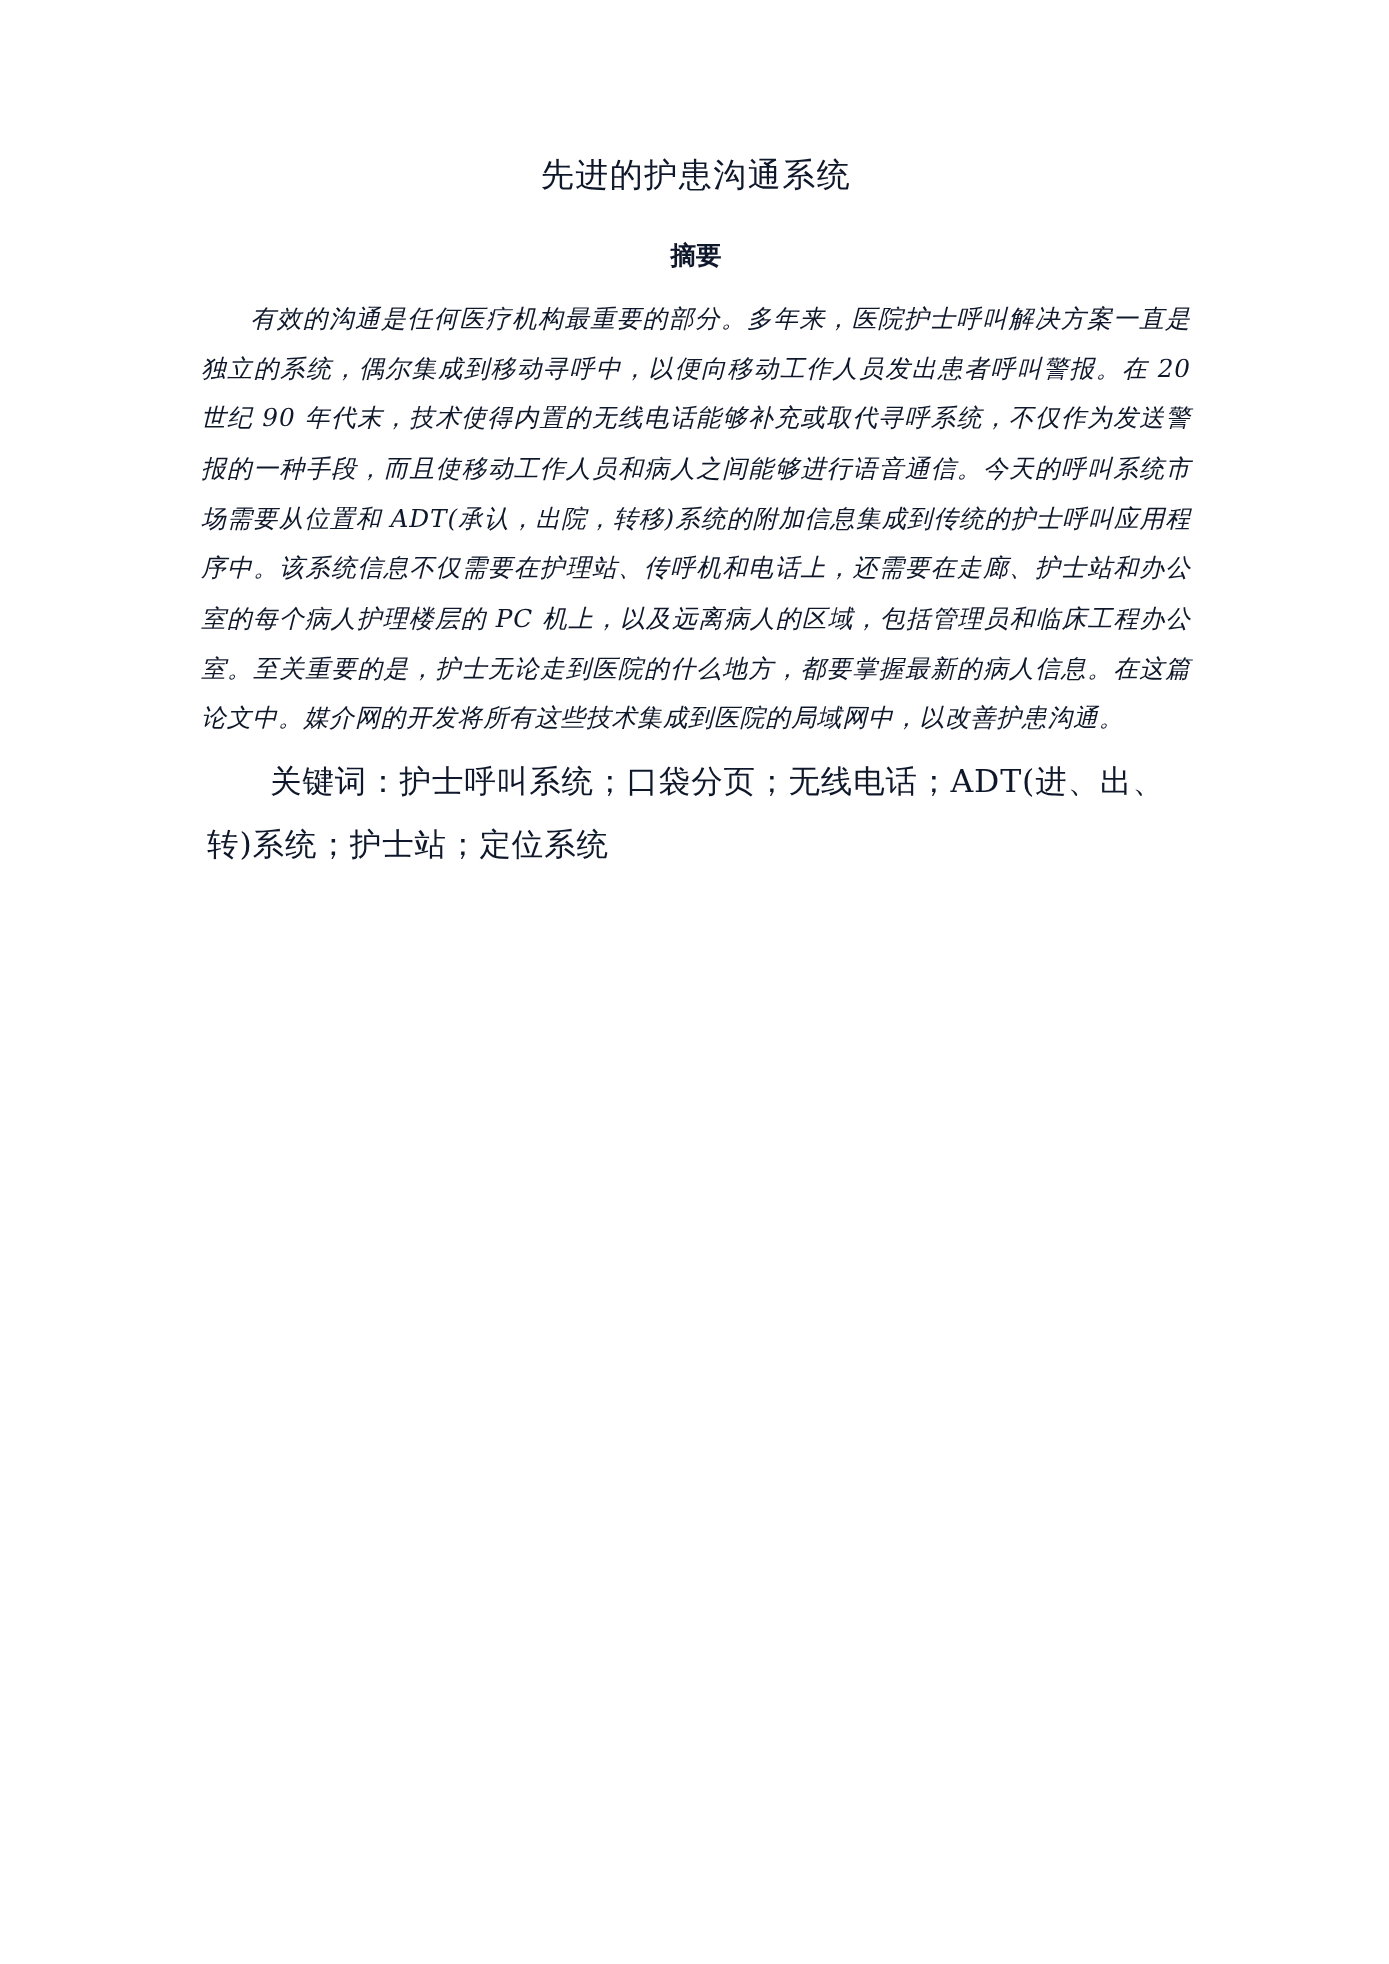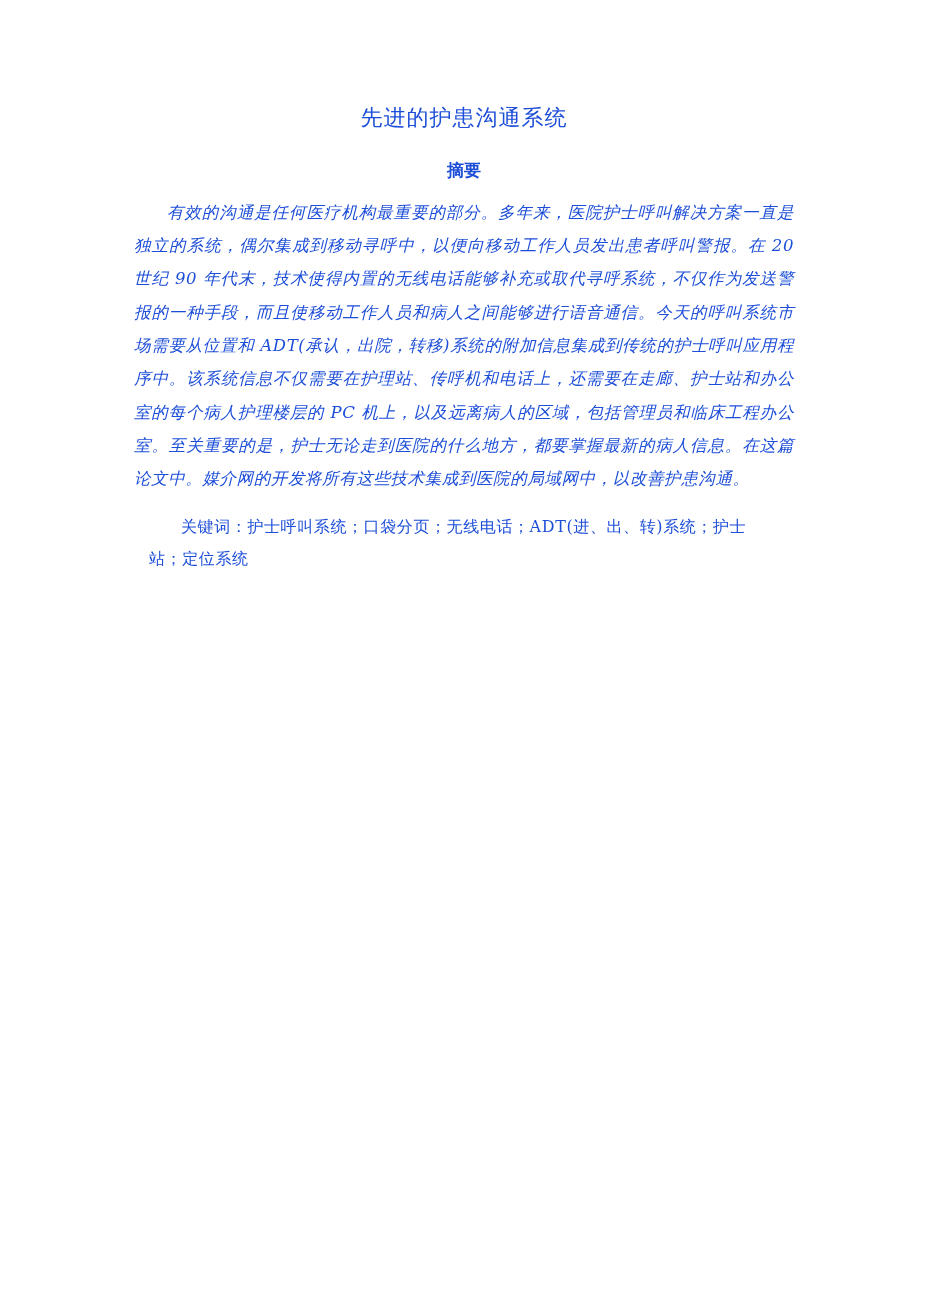--- a/index.html
+++ b/index.html
@@ -6,21 +6,21 @@
     margin: 0;
     padding: 0;
     background: #ffffff;
   }
   .page {
     width: 926px;
     height: 920px;
     position: relative;
     background: #ffffff;
     font-family: "DejaVu Serif", "Liberation Serif", serif;
-    color: #1d4ed8;
+    color: #0f172a;
     box-sizing: border-box;
     overflow: hidden;
     padding-left: 16px;
   }
   .content {
     position: absolute;
     left: 134px;
     top: 104px;
     width: 660px;
   }
@@ -43,25 +43,25 @@
     font-size: 16.5px;
     line-height: 2.02;
     text-align: justify;
     text-justify: inter-ideograph;
     text-indent: 2em;
     margin: 0;
     letter-spacing: 0.6px;
     font-style: italic;
   }
   .keywords-paragraph {
-    font-size: 16px;
+    font-size: 21px;
     line-height: 2.02;
     text-align: left;
     text-indent: 2em;
-    margin: 15px;
+    margin: 4px;
     letter-spacing: 0.6px;
   }
 </style>
 </head>
 <body>
 
 <div class="page">
   <div class="content">
     <h1 class="doc-title">先进的护患沟通系统</h1>
     <h2 class="section-heading">摘要</h2>

